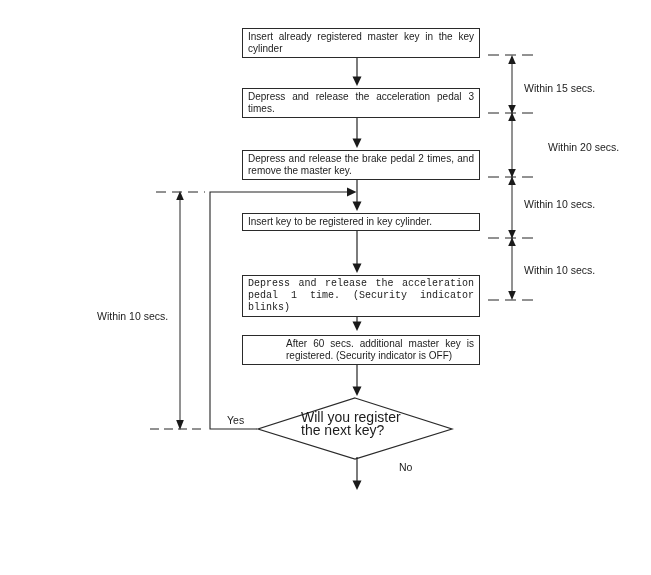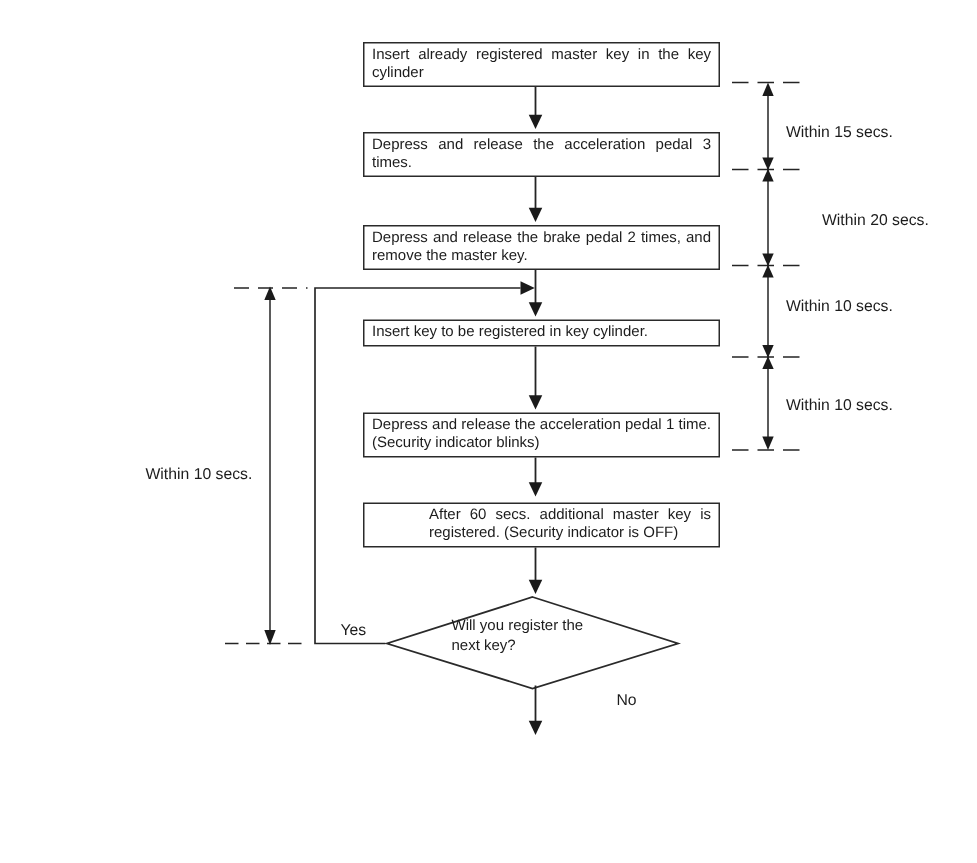--- a/index.html
+++ b/index.html
@@ -25,21 +25,21 @@
   }
   .lbl{
     position:absolute;
     font-size:10.5px;line-height:13px;
     color:#1c1c1c;
     white-space:nowrap;
   }
   .decision-text{
     position:absolute;
     left:301px;top:411px;width:108px;
-    font-size:10px;line-height:13px;
+    font-size:14px;line-height:13px;
     color:#1c1c1c;
   }
   svg line, svg polyline{stroke:#242424;fill:none;}
   svg polygon.head{fill:#1a1a1a;stroke:none;}
 </style>
 </head>
 <body>
 
 <div class="canvas">
 
@@ -88,26 +88,26 @@
     <polygon points="355,398 452,429 355,459 258,429" fill="#ffffff" stroke="#2a2a2a" stroke-width="1.2"></polygon>
 
     <line x1="357" y1="457" x2="357" y2="481" stroke-width="1.2"></line>
     <polygon class="head" points="352.5,480.5 361.5,480.5 357,490"></polygon>
   </svg>
 
   <div class="pbox" style="top:28px;">Insert already registered master key in the key cylinder</div>
   <div class="pbox" style="top:88px;">Depress and release the acceleration pedal 3 times.</div>
   <div class="pbox" style="top:150px;">Depress and release the brake pedal 2 times, and remove the master key.</div>
   <div class="pbox" style="top:213px;">Insert key to be registered in key cylinder.</div>
-  <div class="pbox" style="top:275px;">Depress and release the acceleration pedal 1 time. (Security indicator blinks)</div>
+  <div class="pbox" style="top:275px;font-family:Liberation Mono, monospace;">Depress and release the acceleration pedal 1 time. (Security indicator blinks)</div>
   <div class="pbox" style="top:335px;padding-left:43px;">After 60 secs. additional master key is registered. (Security indicator is OFF)</div>
 
   <div class="decision-text">Will you register the next key?</div>
   <div class="lbl" style="left:227px;top:414px;">Yes</div>
-  <div class="lbl" style="left:374px;top:461px;padding-left:37px;">No</div>
+  <div class="lbl" style="left:362px;top:461px;padding-left:37px;">No</div>
 
   <div class="lbl" style="left:524px;top:82px;">Within 15 secs.</div>
   <div class="lbl" style="left:548px;top:141px;">Within 20 secs.</div>
   <div class="lbl" style="left:524px;top:198px;">Within 10 secs.</div>
   <div class="lbl" style="left:524px;top:264px;">Within 10 secs.</div>
   <div class="lbl" style="left:97px;top:310px;">Within 10 secs.</div>
 
 </div>
 
 </body></html>

